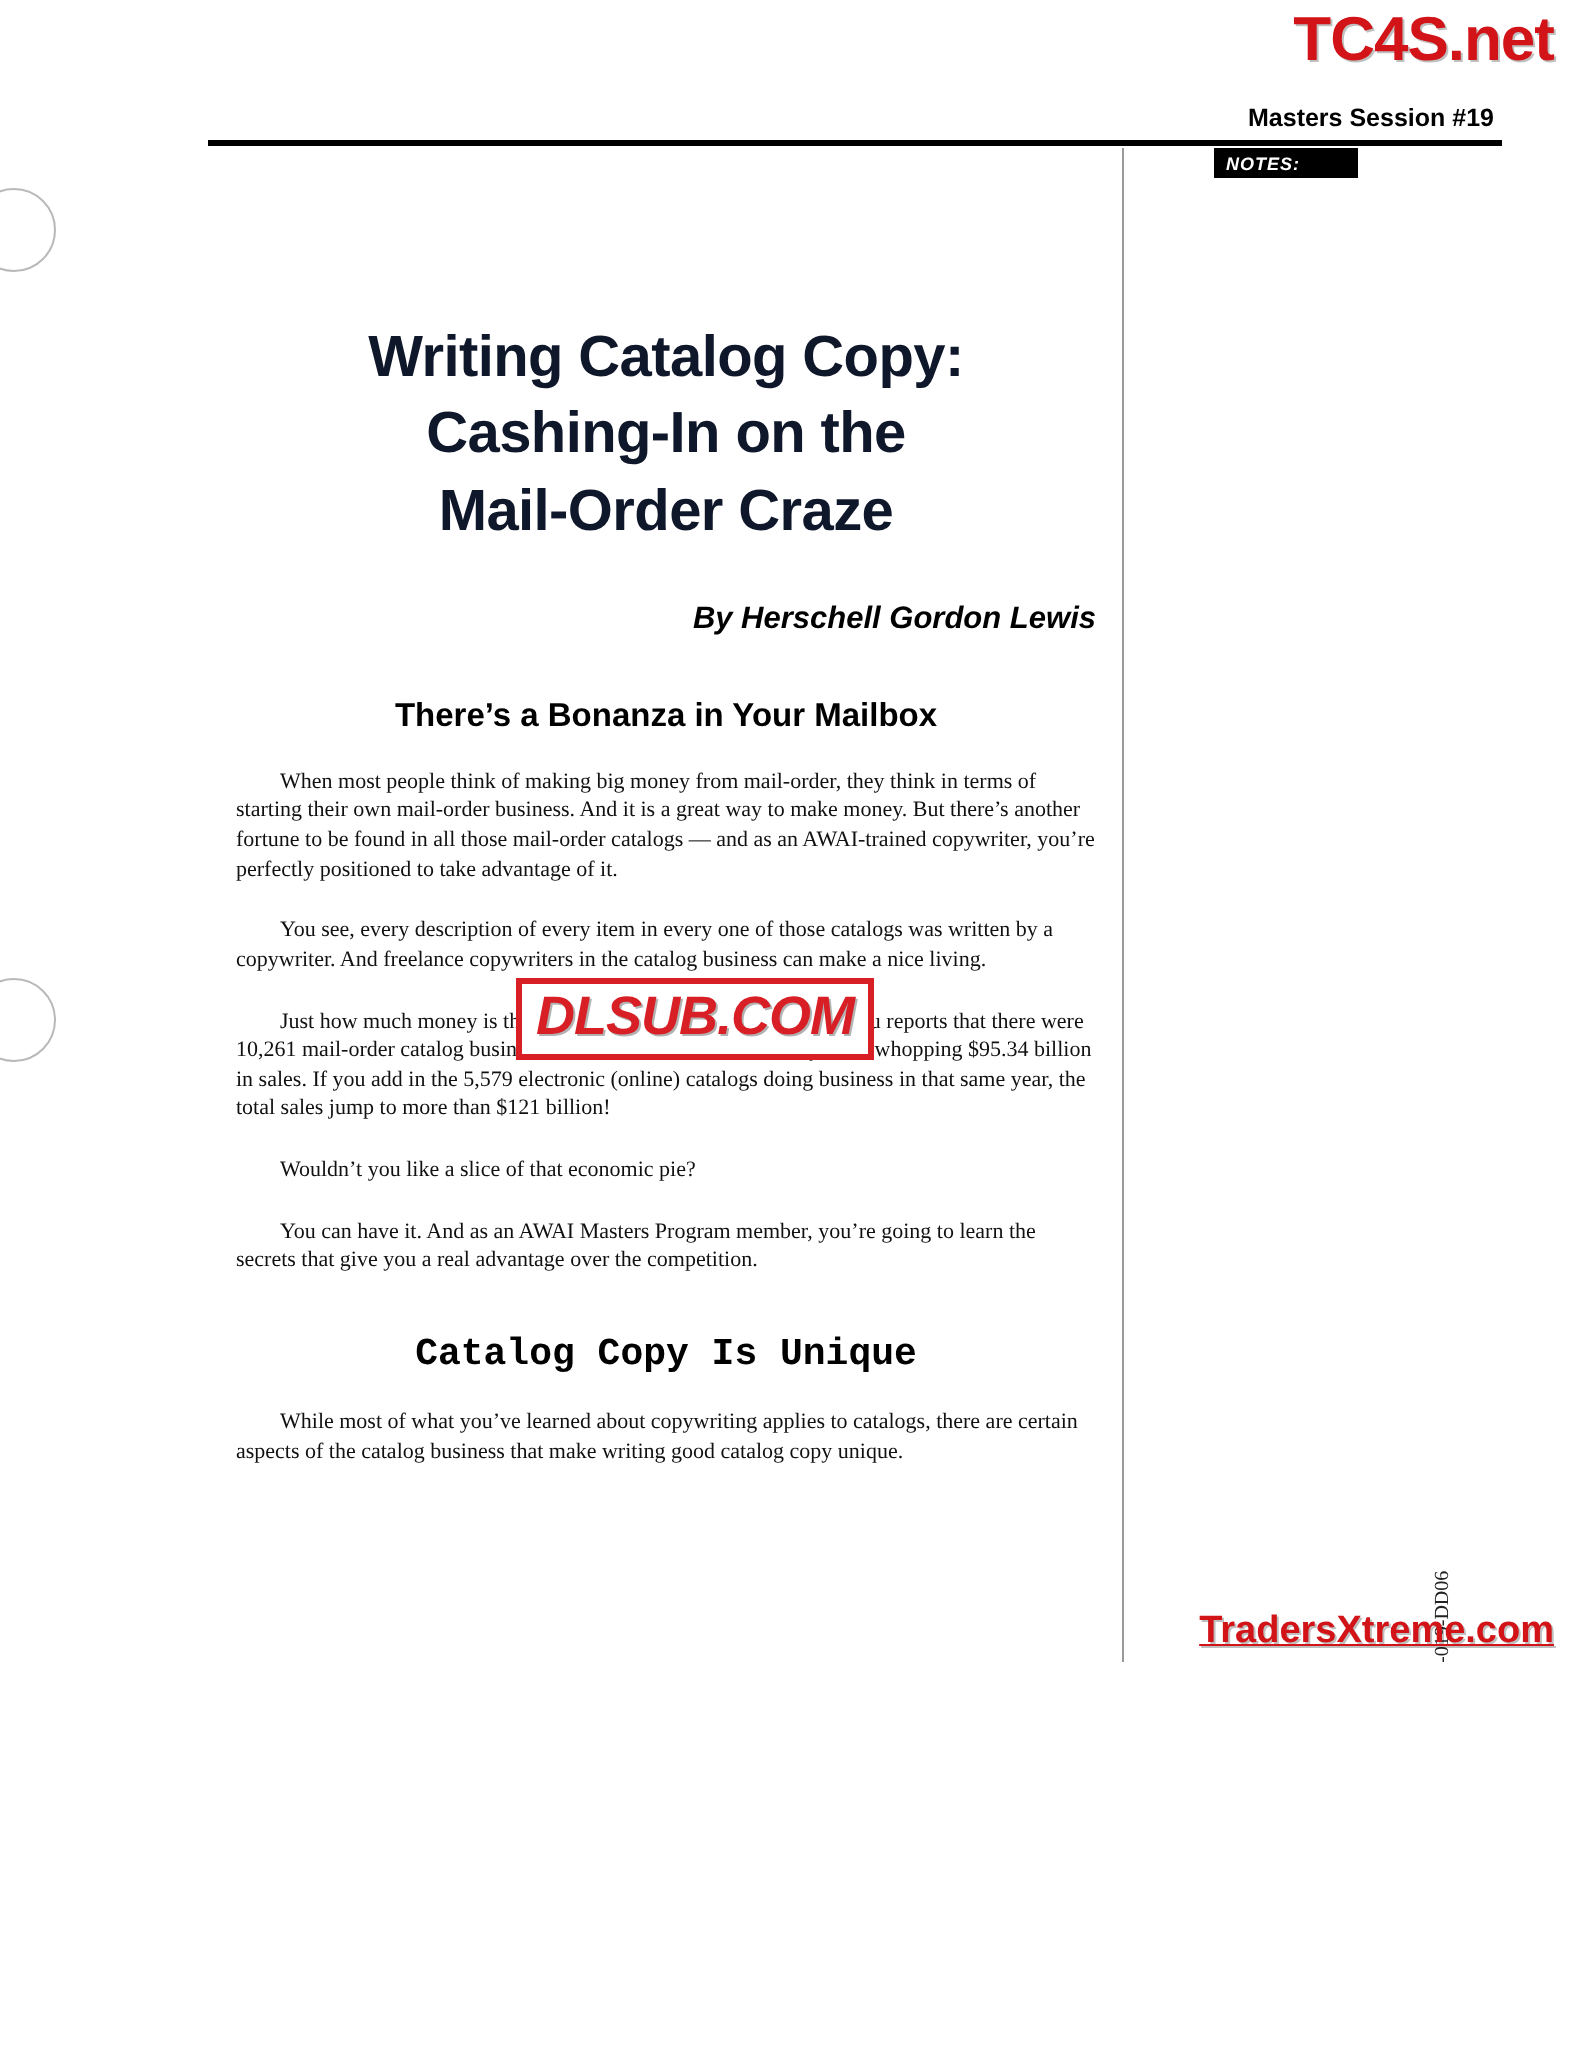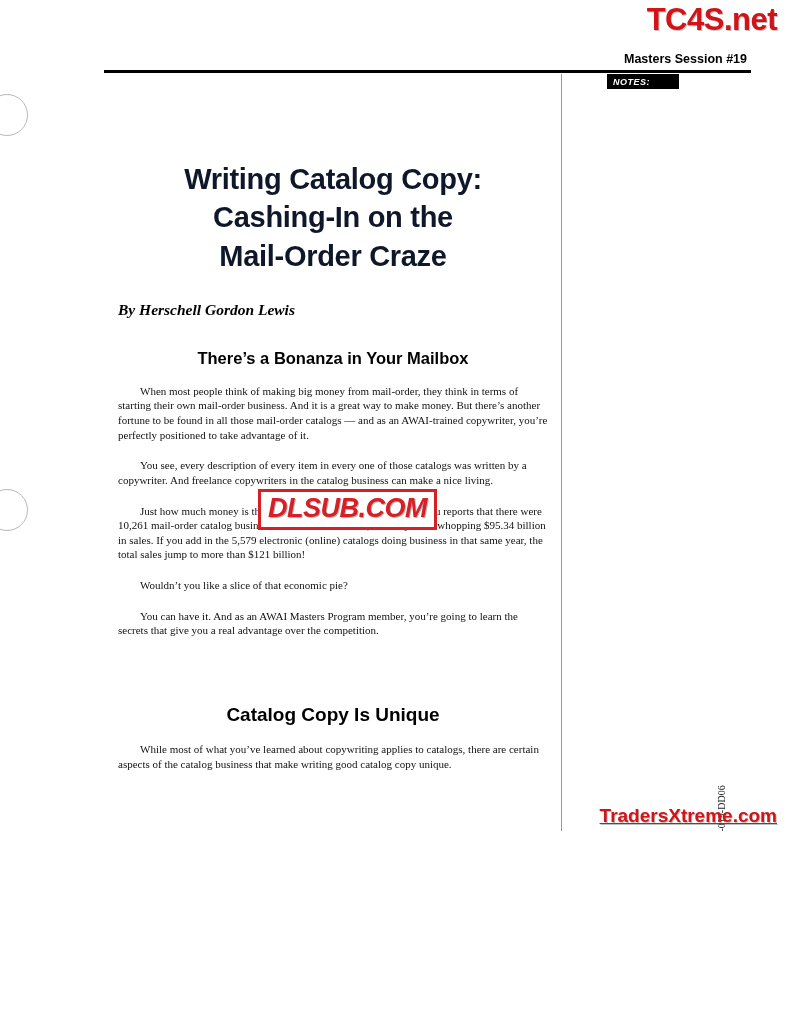--- a/index.html
+++ b/index.html
@@ -110,39 +110,40 @@
     font-weight: bold;
     font-size: 29px;
     line-height: 1.32;
     color: #0f172a;
     letter-spacing: -0.3px;
     margin: 0 0 26px 0;
   }
   .doc-title .line { display: block; }
 
   .byline {
-    text-align: left;
-    font-family: Liberation Serif, serif;
+    text-align: right;
+    font-family: Liberation Sans, sans-serif;
     font-style: italic;
     font-weight: bold;
     font-size: 15.5px;
     margin: 0 0 30px 0;
   }
 
   .section-head {
     text-align: center;
     font-family: "Liberation Sans", sans-serif;
     font-weight: bold;
     font-size: 16.5px;
     margin: 0 0 14px 0;
   }
   .section-head.big {
     font-size: 19px;
-    margin-top: 66px;
+    margin-top: 28px;
     margin-bottom: 16px;
+    font-family: Liberation Mono, monospace;
   }
 
   p.body {
     margin: 16px 0 11px 0;
     font-size: 11px;
     line-height: 1.33;
     text-indent: 22px;
     text-align: left;
     color: #111;
   }

